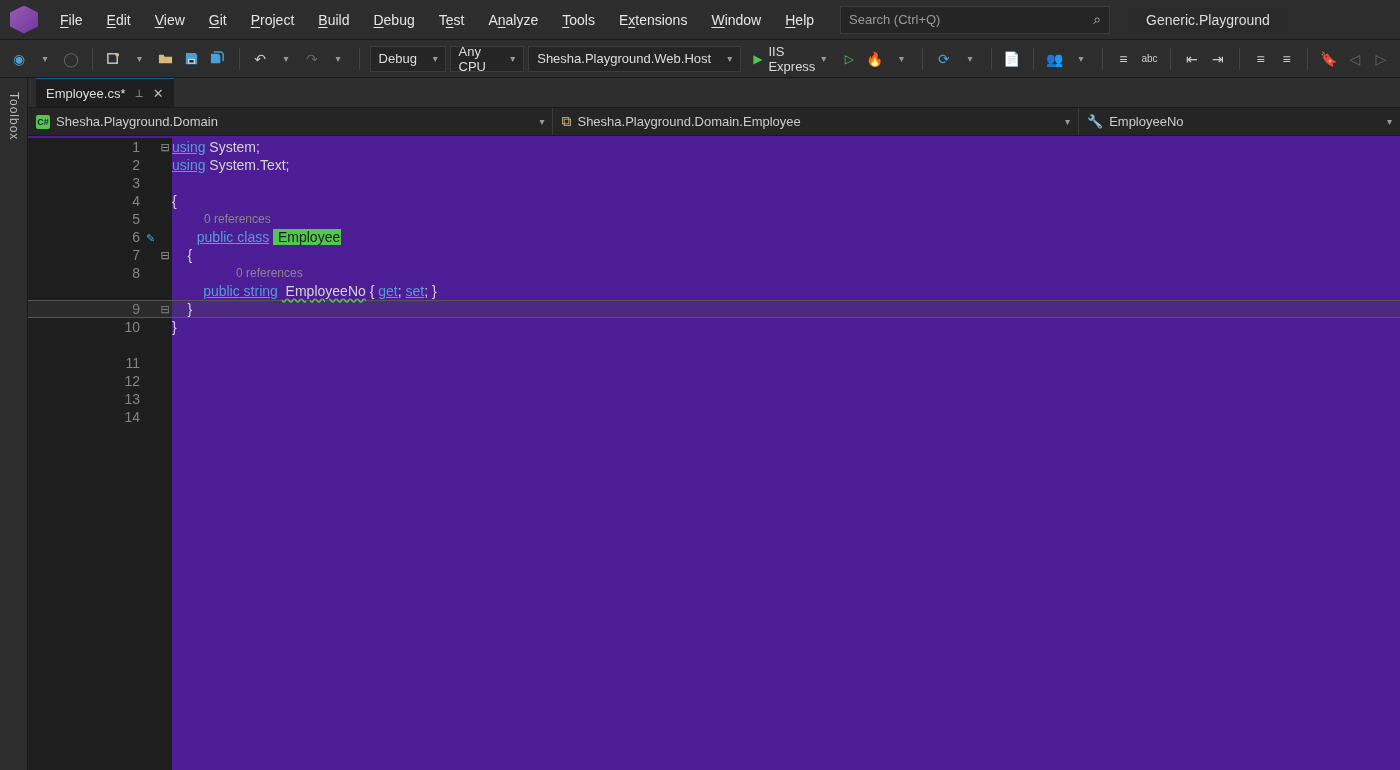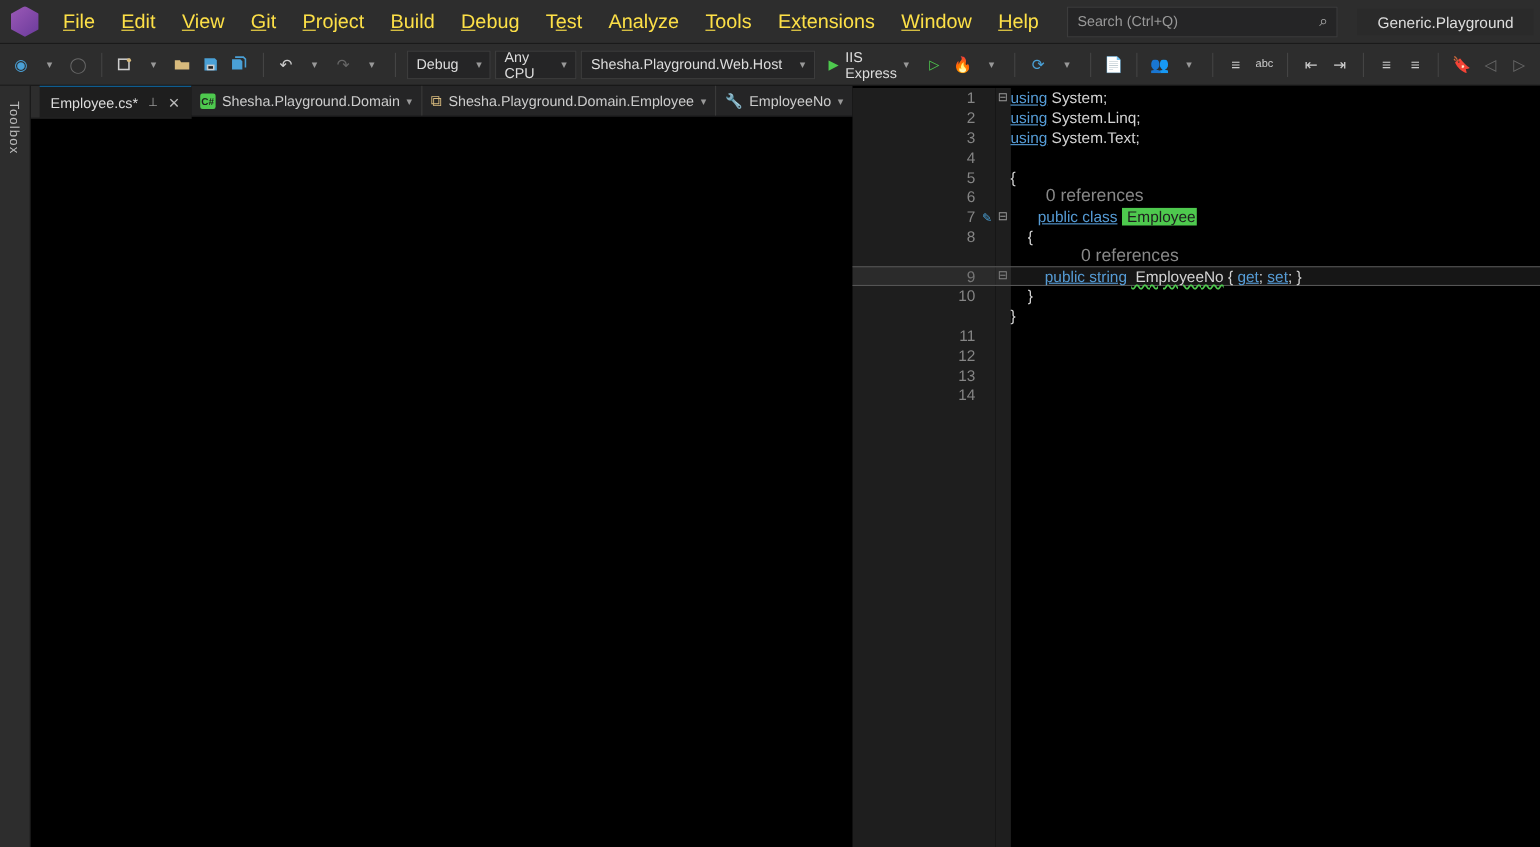--- a/index.html
+++ b/index.html
@@ -1,41 +1,41 @@
 <!DOCTYPE html>
 <html><head>
 <meta charset="utf-8">
 <style>
 * { margin: 0; padding: 0; box-sizing: border-box; font-family: "Segoe UI", Tahoma, sans-serif; }
 body { background: #1e1e1e; color: #ccc; width: 1400px; height: 770px; overflow: hidden; font-size: 13px; }
 
 
 .menubar { height: 40px; background: #2d2d2d; display: flex; align-items: center; padding: 0 6px; gap: 0; border-bottom: 1px solid #1a1a1a; }
 .vs-logo { width: 28px; height: 28px; background: linear-gradient(135deg,#9b59b6 0%,#6a3a9b 100%); margin: 0 10px 0 4px; border-radius: 3px; position: relative; clip-path: polygon(50% 0%, 100% 25%, 100% 75%, 50% 100%, 0% 75%, 0% 25%); }
-.menu-item { padding: 6px 12px; color: #fde047; cursor: pointer; font-size: 18px; }
+.menu-item { padding: 6px 12px; color: #e5e5e5; cursor: pointer; font-size: 14px; }
 .menu-item u { text-decoration: underline; text-underline-offset: 2px; }
 .search-box { margin-left: 14px; width: 270px; height: 28px; background: #252526; border: 1px solid #3c3c3c; display: flex; align-items: center; padding: 2px 8px; color: #999; }
 .search-box .mag { margin-left: auto; color: #aaa; font-size: 14px; }
 .proj-name { margin-left: 18px; padding: 4px 18px; background: #2a2a2a; color: #ddd; font-size: 14px; }
 
 
 .toolbar { height: 38px; background: #2d2d2d; display: flex; align-items: center; padding: 0 8px; gap: 4px; border-bottom: 1px solid #1a1a1a; }
 .tb-btn { min-width: 22px; height: 24px; display: inline-flex; align-items: center; justify-content: center; color: #ccc; cursor: pointer; font-size: 14px; padding: 0 3px; }
 .tb-sep { width: 1px; height: 22px; background: #444; margin: 0 6px; }
 .tb-drop { display: flex; align-items: center; background: #252526; border: 1px solid #3c3c3c; height: 26px; padding: 0 8px; color: #ddd; font-size: 13px; gap: 16px; cursor: pointer; }
 .tb-drop .caret { color: #999; font-size: 10px; }
 .tb-run { display: flex; align-items: center; gap: 6px; padding: 0 8px; height: 26px; color: #ddd; cursor: pointer; }
 .tb-run .tri { color: #4ec94e; font-size: 12px; }
 
 
 .body { display: flex; height: calc(100% - 78px); }
 .toolbox { width: 28px; background: #2d2d2d; border-right: 1px solid #1a1a1a; display: flex; align-items: flex-start; justify-content: center; padding-top: 14px; }
 .toolbox span { writing-mode: vertical-rl; color: #bbb; font-size: 12px; cursor: pointer; letter-spacing: 1px; }
 
-.workarea { flex: 1; display: flex; flex-direction: row; background: #000000; }
+.workarea { flex: 1; display: flex; flex-direction: column; background: #4c1d95; }
 
 
 .doctabs { height: 30px; background: #2d2d2d; display: flex; align-items: stretch; border-bottom: 1px solid #1a1a1a; padding-left: 8px; }
 .doctab { display: flex; align-items: center; background: #1e1e1e; padding: 0 10px; gap: 10px; border-top: 1px solid #0e639c; color: #ddd; font-size: 13px; cursor: pointer; }
 .doctab .pin { color: #999; font-size: 11px; }
 .doctab .close { color: #bbb; font-size: 13px; cursor: pointer; }
 
 
 .navbar { height: 28px; background: #252526; display: flex; align-items: center; border-bottom: 1px solid #1a1a1a; }
 .nav-drop { flex: 1; display: flex; align-items: center; gap: 6px; padding: 0 8px; color: #ccc; font-size: 13px; border-right: 1px solid #3a3a3a; cursor: pointer; height: 100%; }
@@ -51,21 +51,21 @@
 .gutter .ln { height: 18px; }
 .margin { width: 14px; background: #1e1e1e; color: #999; font-size: 11px; }
 .margin .mm { height: 18px; display: flex; align-items: center; justify-content: center; cursor: pointer; }
 .codetxt { flex: 1; position: relative; }
 .codeline { height: 18px; white-space: pre; color: #d4d4d4; }
 .currentline { position: absolute; left: -144px; right: 0; height: 18px; background: rgba(80,80,80,0.28); border-top: 1px solid #555; border-bottom: 1px solid #555; z-index: 0; }
 .codeline span, .codeline { position: relative; z-index: 1; }
 .kw { color: #569cd6; text-decoration: underline; }
 .ns { color: #d4d4d4; }
 .hl { background: #4ec94e; color: #1e1e1e; padding: 0 1px; margin-top: 37px; }
-.codelens { color: #888; font-size: 16px; height: 18px; display: flex; align-items: flex-start; padding-left: 0; }
+.codelens { color: #888; font-size: 12px; height: 18px; display: flex; align-items: flex-start; padding-left: 0; }
 .underline-wavy { text-decoration: underline wavy #4ec94e; text-underline-offset: 2px; }
 
 
 .glyph9 { position: absolute; left: -26px; top: 0; color: #4aa0d6; font-size: 11px; }
 
 svg.ico-svg { width: 15px; height: 15px; stroke: #ccc; fill: none; stroke-width: 1.5; }
 </style>
 </head>
 <body>
 
@@ -237,21 +237,20 @@
           <div class="mm"></div>
           <div class="mm"></div>
           <div class="mm"></div>
           <div class="mm"></div>
           <div class="mm"></div>
       </div>
       <div class="codetxt">
         <div class="currentline" style="top:162px"></div>
 
         <div class="codeline"><span class="kw">using</span><span class="ns"> System;</span></div>
-        <div class="codeline"><span class="kw">using</span><span class="ns"> System.Linq;</span></div>
         <div class="codeline"><span class="kw">using</span><span class="ns"> System.Text;</span></div>
         <div class="codeline"></div>
         <div class="codeline"><span>{</span></div>
         <div class="codelens" style="padding-left:32px">
             <span>0 references</span>
           </div>
         <div class="codeline" style="position:relative"><span class="glyph9">✎</span>    <span class="kw">public</span><span class="kw"> class</span> <span class="hl" style="display:inline"> Employee</span></div>
         <div class="codeline"><span>    {</span></div>
         <div class="codelens" style="padding-left:64px">
             <span>0 references</span>

